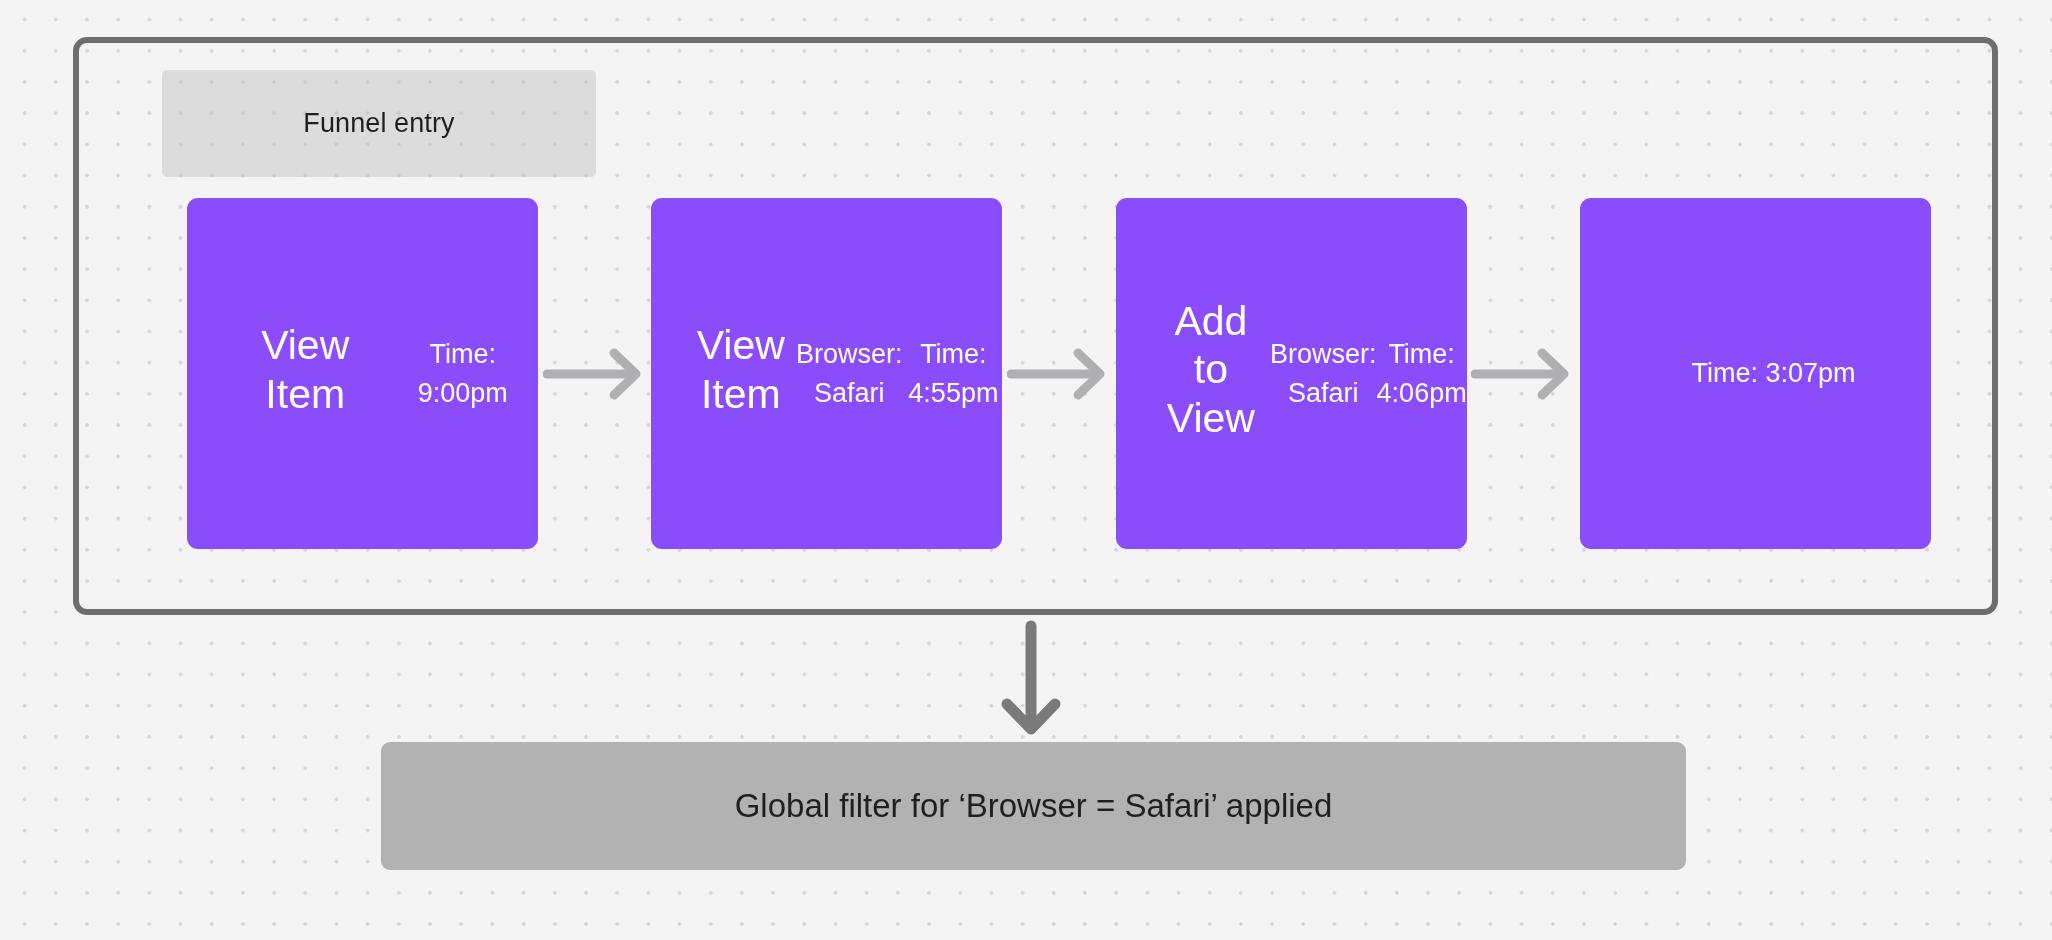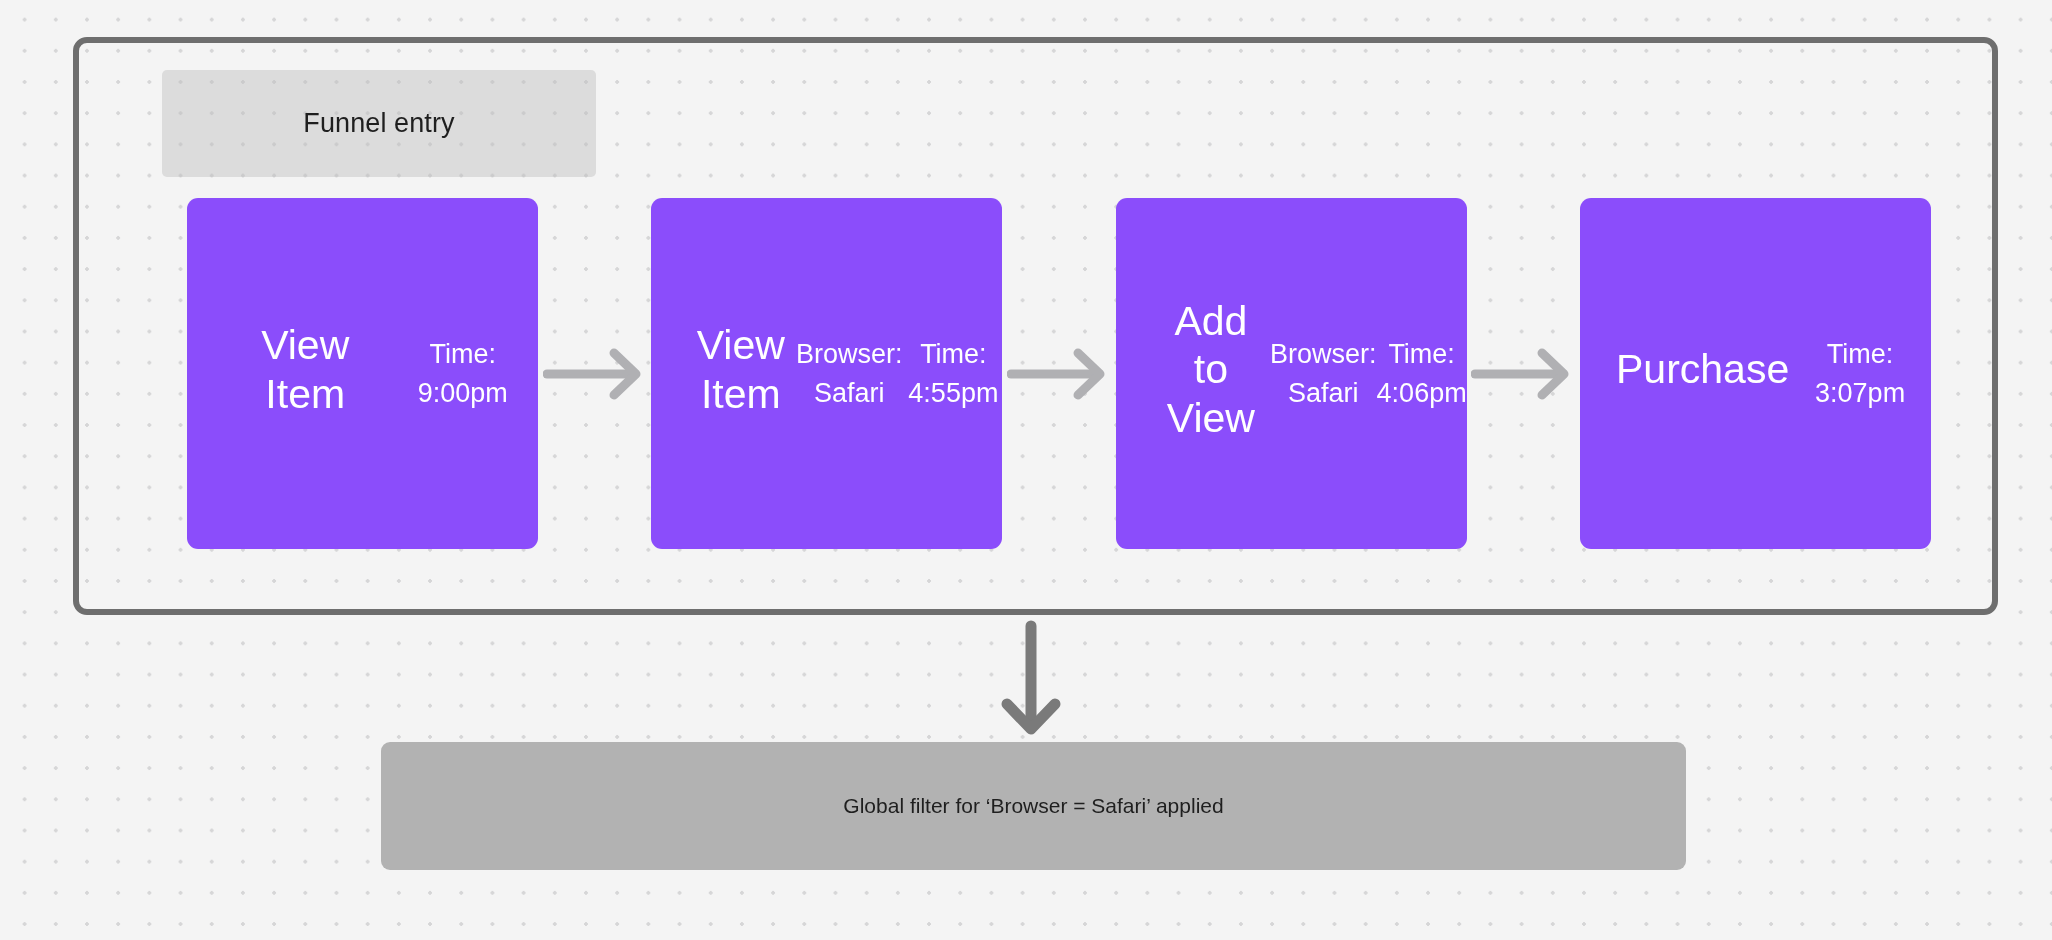--- a/index.html
+++ b/index.html
@@ -114,21 +114,21 @@
     width: 1305px;
     height: 128px;
     background: #b2b2b2;
     border-radius: 9px;
     display: flex;
     flex-direction: column;
     align-items: center;
     justify-content: center;
   }
   .banner-line {
-    font-size: 21px;
+    font-size: 33px;
     color: #1f1f1f;
     line-height: 1.52;
     text-align: center;
   }
 </style>
 </head>
 <body>
 
 <div class="funnel-container"></div>
 
@@ -176,21 +176,20 @@
   <div class="step-connector">
     <svg class="arrow-right-svg" width="104" height="58" viewBox="0 0 104 58" aria-hidden="true">
       <g stroke="#b0b0b3" stroke-width="9" fill="none" stroke-linecap="round" stroke-linejoin="round">
         <line x1="4" y1="29" x2="92" y2="29"></line>
         <polyline points="71,8 93,29 71,50"></polyline>
       </g>
     </svg>
   </div>
 
   <div class="step-card">
-    <div class="step-title">Purchase</div>
     <div class="step-line">Time: 3:07pm</div>
   </div>
 
 </div>
 
 <div class="down-arrow">
   <svg class="arrow-down-svg" width="62" height="118" viewBox="0 0 62 118" aria-hidden="true">
     <g stroke="#7a7a7a" stroke-width="11" fill="none" stroke-linecap="round" stroke-linejoin="round">
       <line x1="31" y1="6" x2="31" y2="106"></line>
       <polyline points="7,84 31,109 55,84"></polyline>

